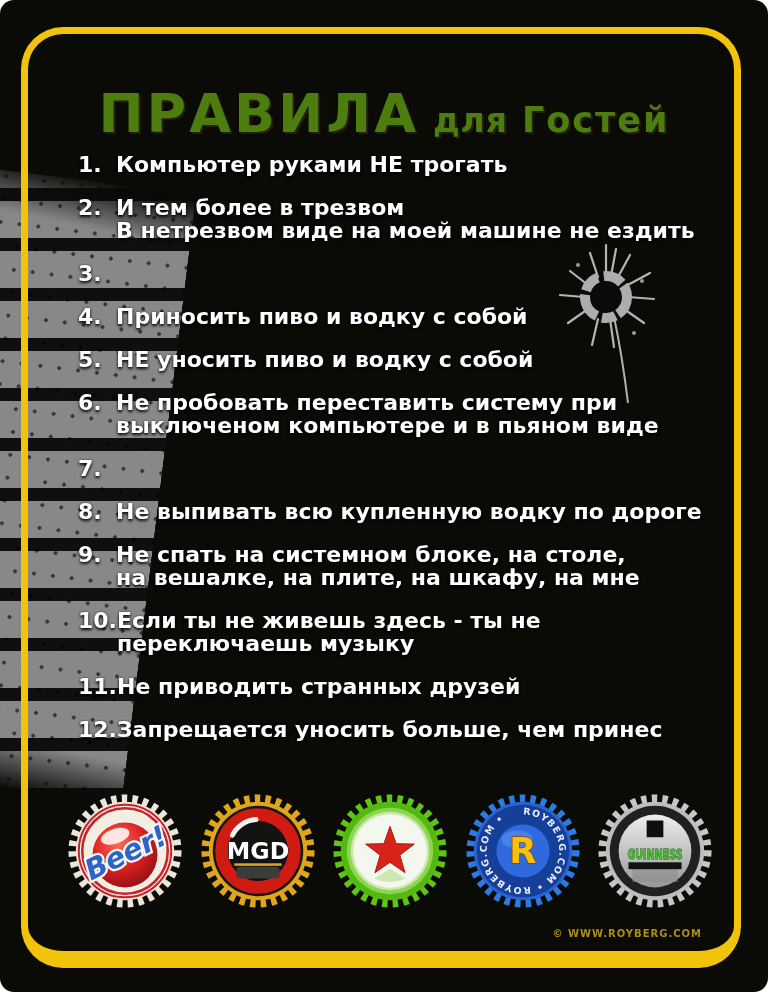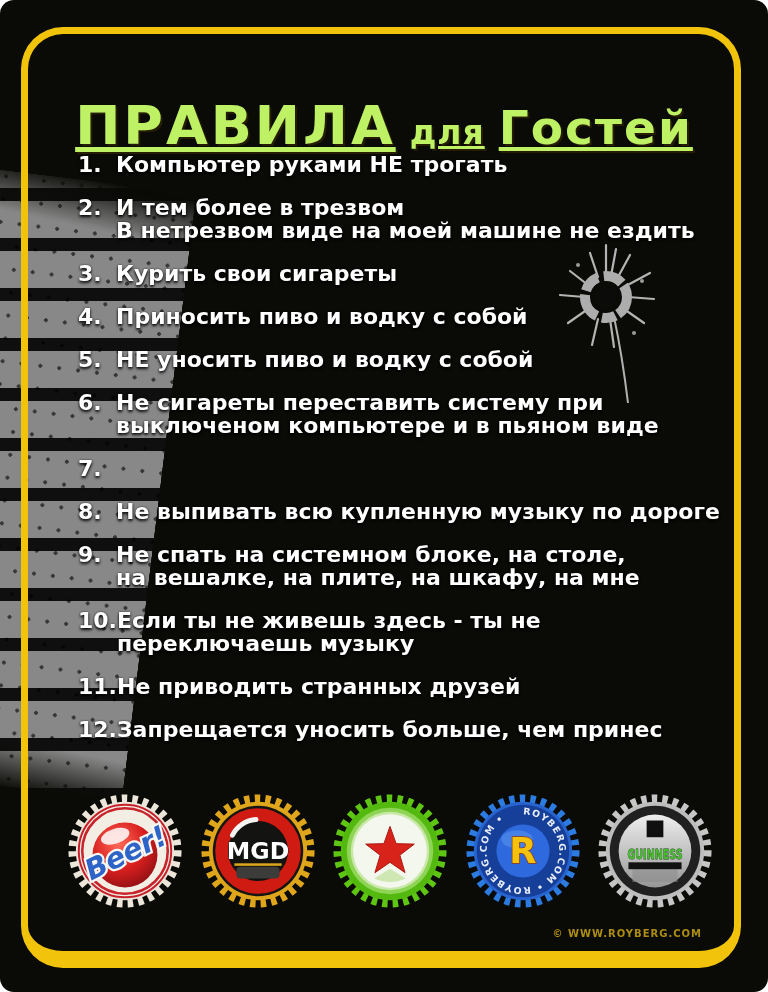--- a/index.html
+++ b/index.html
@@ -23,25 +23,25 @@
   
   .frame{
     position:absolute;z-index:2;left:21px;top:27px;right:27px;bottom:24px;
     border:7px solid #f2c30b;border-bottom-width:17px;border-radius:42px;
     pointer-events:none;
   }
   .content{position:absolute;inset:0;z-index:3;}
   .title-row{
     position:absolute;top:60px;left:0;right:0;
     display:flex;justify-content:center;align-items:baseline;gap:14px;
-    color:#bef264;font-weight:bold;text-shadow:2px 2px 0 rgba(70,55,0,.45);text-decoration:underline;
+    color:#4d7c0f;font-weight:bold;text-shadow:2px 2px 0 rgba(70,55,0,.45);
   }
   .t1{font-size:54px;letter-spacing:3px;}
   .t2{font-size:33px;letter-spacing:1px;}
-  .t3{font-size:47px;letter-spacing:2px;margin-top:40px;}
+  .t3{font-size:35px;letter-spacing:2px;margin-top:40px;}
   .rules{position:absolute;left:78px;top:153px;right:30px;}
   .rule{
     display:flex;margin-bottom:20px;color:#ffffff;font-weight:bold;
     font-size:22px;line-height:23px;
     text-shadow:0 2px 3px rgba(0,0,0,.95), 0 0 2px rgba(0,0,0,.7);
   }
   .rule-num{flex:0 0 auto;min-width:38px;}
   .rule-line{white-space:nowrap;}
   .caps{
     position:absolute;left:66px;right:54px;top:792px;
@@ -101,50 +101,47 @@
         </div>
         <div class="rule">
           <span class="rule-num">2.</span>
           <div class="rule-text">
             <div class="rule-line">И тем более в трезвом</div>
             <div class="rule-line">В нетрезвом виде на моей машине не ездить</div>
           </div>
         </div>
         <div class="rule">
           <span class="rule-num">3.</span>
-          <div class="rule-text">
-            <div class="rule-line">Курить свои сигареты</div>
-          </div>
         </div>
         <div class="rule">
           <span class="rule-num">4.</span>
           <div class="rule-text">
             <div class="rule-line">Приносить пиво и водку с собой</div>
           </div>
         </div>
         <div class="rule">
           <span class="rule-num">5.</span>
           <div class="rule-text">
             <div class="rule-line">НЕ уносить пиво и водку с собой</div>
           </div>
         </div>
         <div class="rule">
           <span class="rule-num">6.</span>
           <div class="rule-text">
-            <div class="rule-line">Не сигареты переставить систему при</div>
+            <div class="rule-line">Не пробовать переставить систему при</div>
             <div class="rule-line">выключеном компьютере и в пьяном виде</div>
           </div>
         </div>
         <div class="rule">
           <span class="rule-num">7.</span>
         </div>
         <div class="rule">
           <span class="rule-num">8.</span>
           <div class="rule-text">
-            <div class="rule-line">Не выпивать всю купленную музыку по дороге</div>
+            <div class="rule-line">Не выпивать всю купленную водку по дороге</div>
           </div>
         </div>
         <div class="rule">
           <span class="rule-num">9.</span>
           <div class="rule-text">
             <div class="rule-line">Не спать на системном блоке, на столе,</div>
             <div class="rule-line">на вешалке, на плите, на шкафу, на мне</div>
           </div>
         </div>
         <div class="rule">

